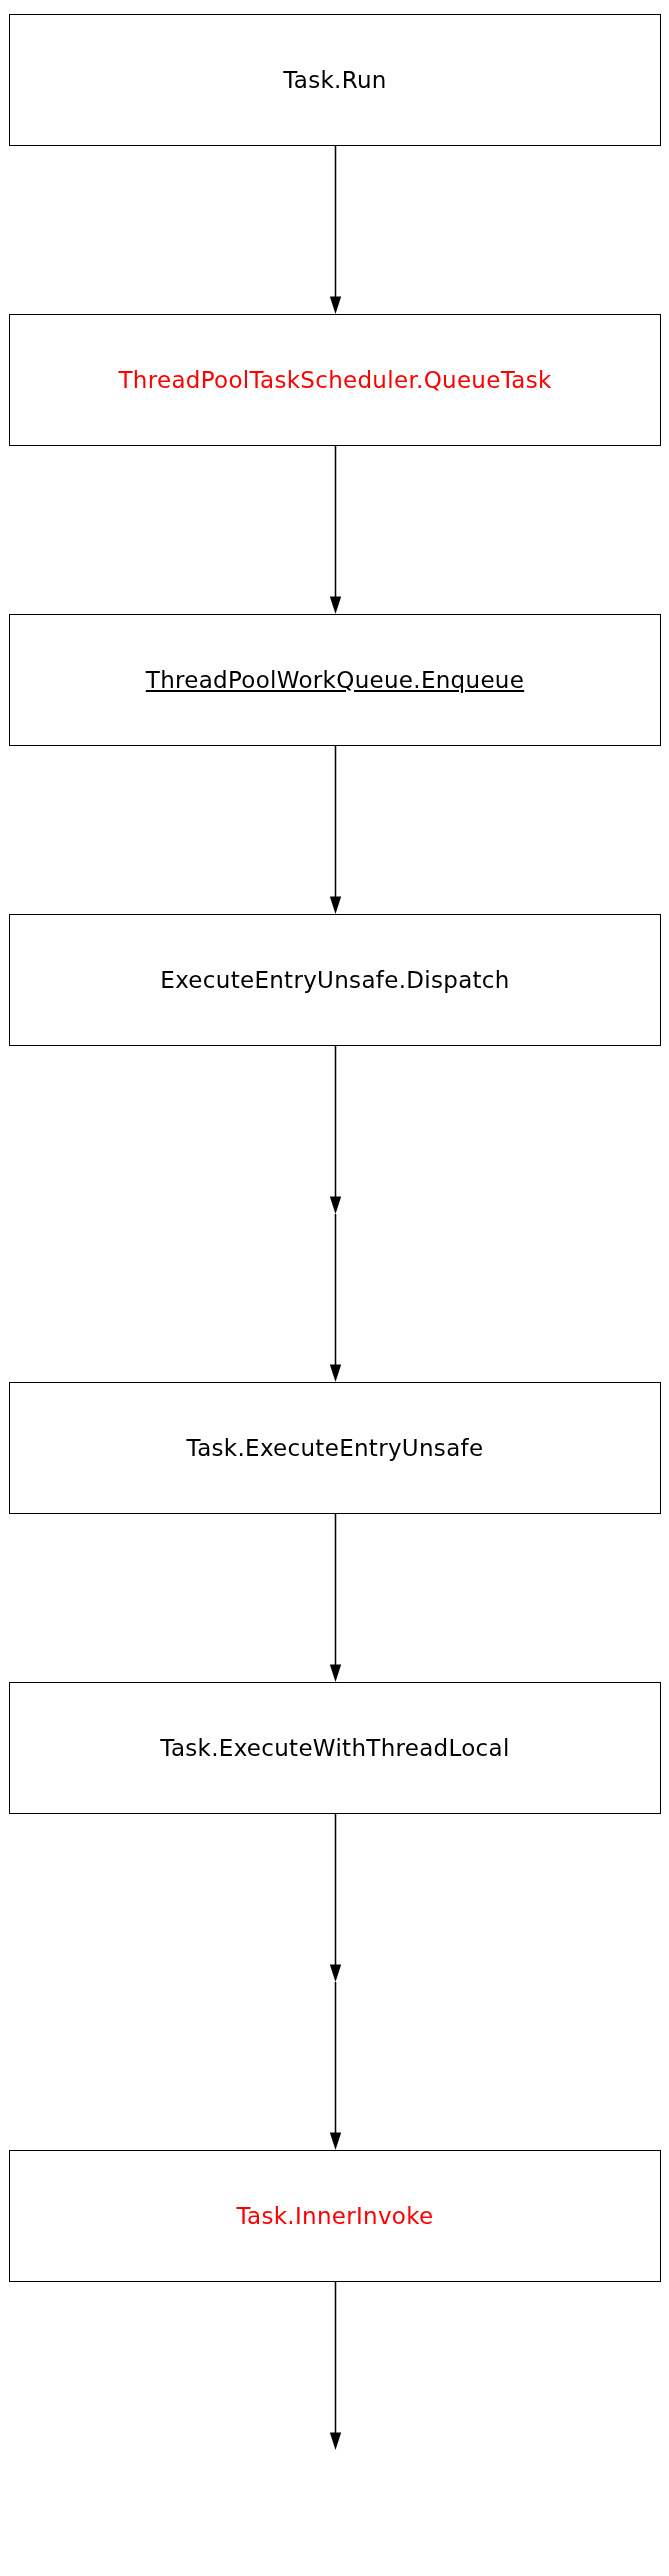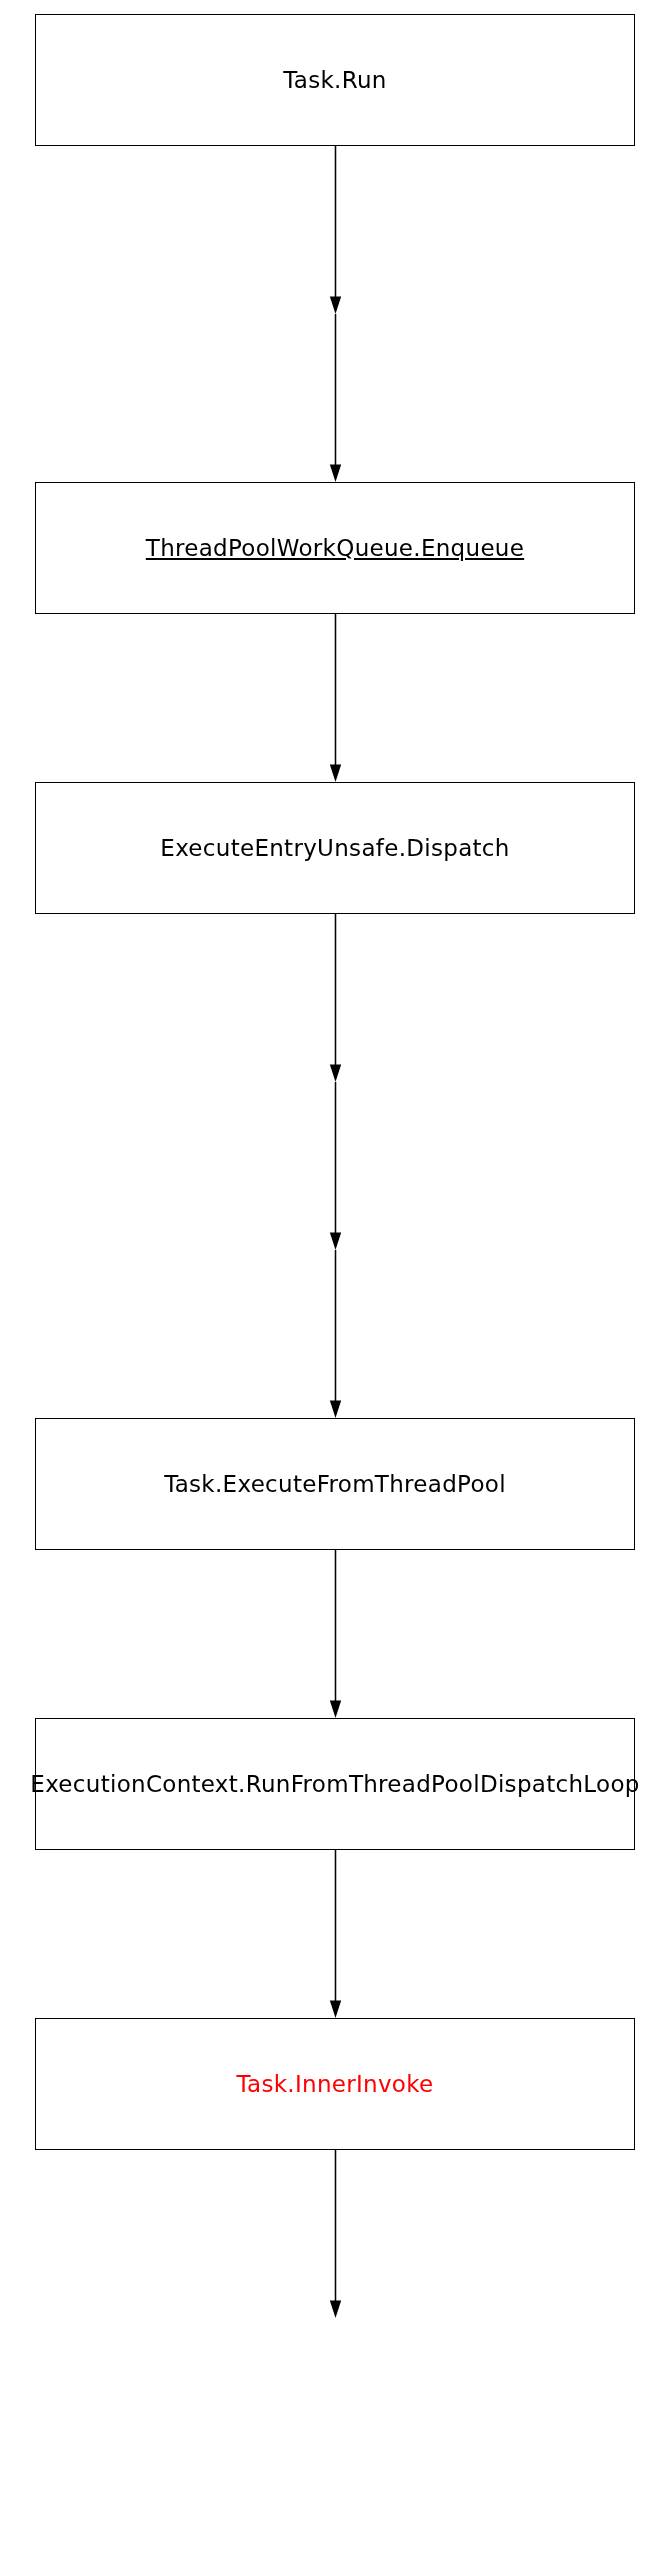--- a/index.html
+++ b/index.html
@@ -11,21 +11,21 @@
   .canvas {
     width: 670px;
     height: 2867px;
     padding-top: 14px;
     display: flex;
     flex-direction: column;
     align-items: center;
     background: #ffffff;
   }
   .node {
-    width: 600px;
+    width: 652px;
     height: 132px;
     border: 1.5px solid #000000;
     background: #ffffff;
     display: flex;
     align-items: center;
     justify-content: center;
     flex: 0 0 auto;
   }
   .node-label {
     font-size: 23px;
@@ -52,20 +52,23 @@
     <span class="node-label" style="color: rgb(0, 0, 0);">Task.Run</span>
   </div>
 
   <div class="edge">
     <svg width="31" height="168" viewBox="0 0 60 326">
       <line x1="30" y1="0" x2="30" y2="298" stroke="#000000" stroke-width="3"></line>
       <polygon points="19,292 41,292 30,326" fill="#000000"></polygon>
     </svg>
   </div>
 
+  <div class="node">
+    <span class="node-label" style="color: rgb(255, 0, 0);">ThreadPoolTaskScheduler.QueueTask</span>
+  </div>
 
   <div class="edge">
     <svg width="31" height="168" viewBox="0 0 60 326">
       <line x1="30" y1="0" x2="30" y2="298" stroke="#000000" stroke-width="3"></line>
       <polygon points="19,292 41,292 30,326" fill="#000000"></polygon>
     </svg>
   </div>
 
   <div class="node">
     <span class="node-label" style="color: rgb(0, 0, 0); text-decoration: underline;">ThreadPoolWorkQueue.Enqueue</span>
@@ -90,42 +93,42 @@
   </div>
 
 
   <div class="edge">
     <svg width="31" height="168" viewBox="0 0 60 326">
       <line x1="30" y1="0" x2="30" y2="298" stroke="#000000" stroke-width="3"></line>
       <polygon points="19,292 41,292 30,326" fill="#000000"></polygon>
     </svg>
   </div>
 
-
-  <div class="edge">
-    <svg width="31" height="168" viewBox="0 0 60 326">
-      <line x1="30" y1="0" x2="30" y2="298" stroke="#000000" stroke-width="3"></line>
-      <polygon points="19,292 41,292 30,326" fill="#000000"></polygon>
-    </svg>
-  </div>
-
   <div class="node">
-    <span class="node-label" style="color: rgb(0, 0, 0);">Task.ExecuteFromThreadPool</span>
+    <span class="node-label" style="color: rgb(0, 0, 0);">Task.ExecuteEntryUnsafe</span>
   </div>
 
   <div class="edge">
     <svg width="31" height="168" viewBox="0 0 60 326">
       <line x1="30" y1="0" x2="30" y2="298" stroke="#000000" stroke-width="3"></line>
       <polygon points="19,292 41,292 30,326" fill="#000000"></polygon>
     </svg>
   </div>
 
   <div class="node">
-    <span class="node-label" style="color: rgb(0, 0, 0);">ExecutionContext.RunFromThreadPoolDispatchLoop</span>
+    <span class="node-label" style="color: rgb(0, 0, 0);">Task.ExecuteWithThreadLocal</span>
   </div>
+
+  <div class="edge">
+    <svg width="31" height="168" viewBox="0 0 60 326">
+      <line x1="30" y1="0" x2="30" y2="298" stroke="#000000" stroke-width="3"></line>
+      <polygon points="19,292 41,292 30,326" fill="#000000"></polygon>
+    </svg>
+  </div>
+
 
   <div class="edge">
     <svg width="31" height="168" viewBox="0 0 60 326">
       <line x1="30" y1="0" x2="30" y2="298" stroke="#000000" stroke-width="3"></line>
       <polygon points="19,292 41,292 30,326" fill="#000000"></polygon>
     </svg>
   </div>
 
   <div class="node">
     <span class="node-label" style="color: rgb(255, 0, 0);">Task.InnerInvoke</span>

